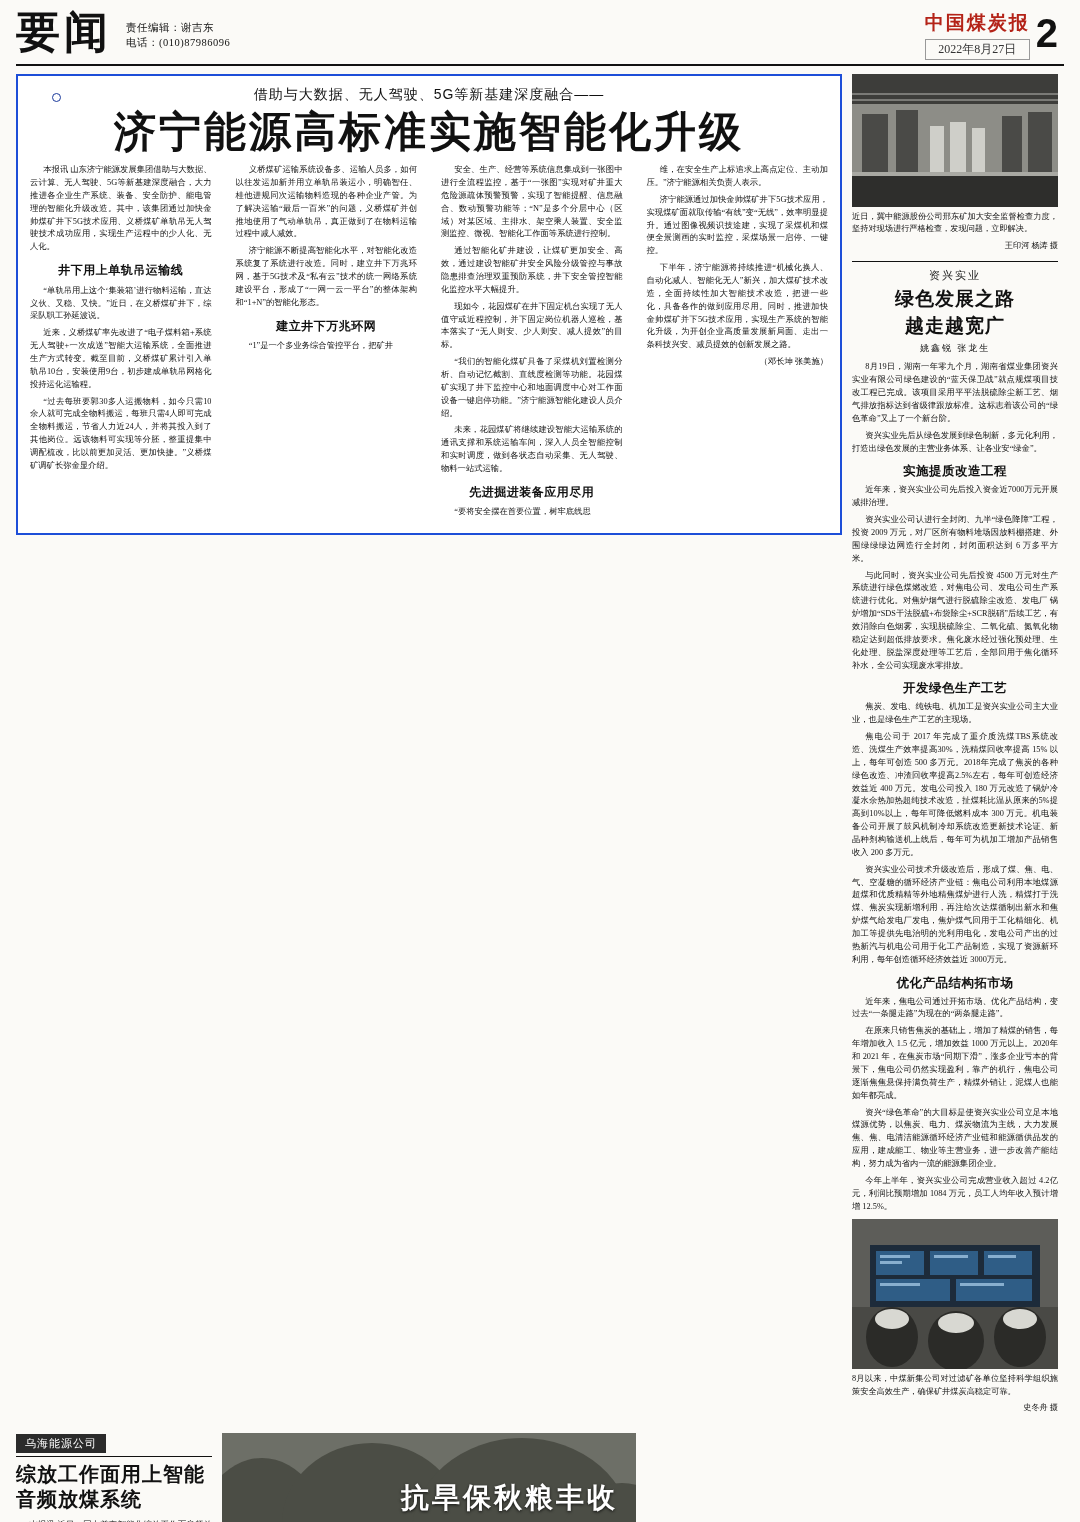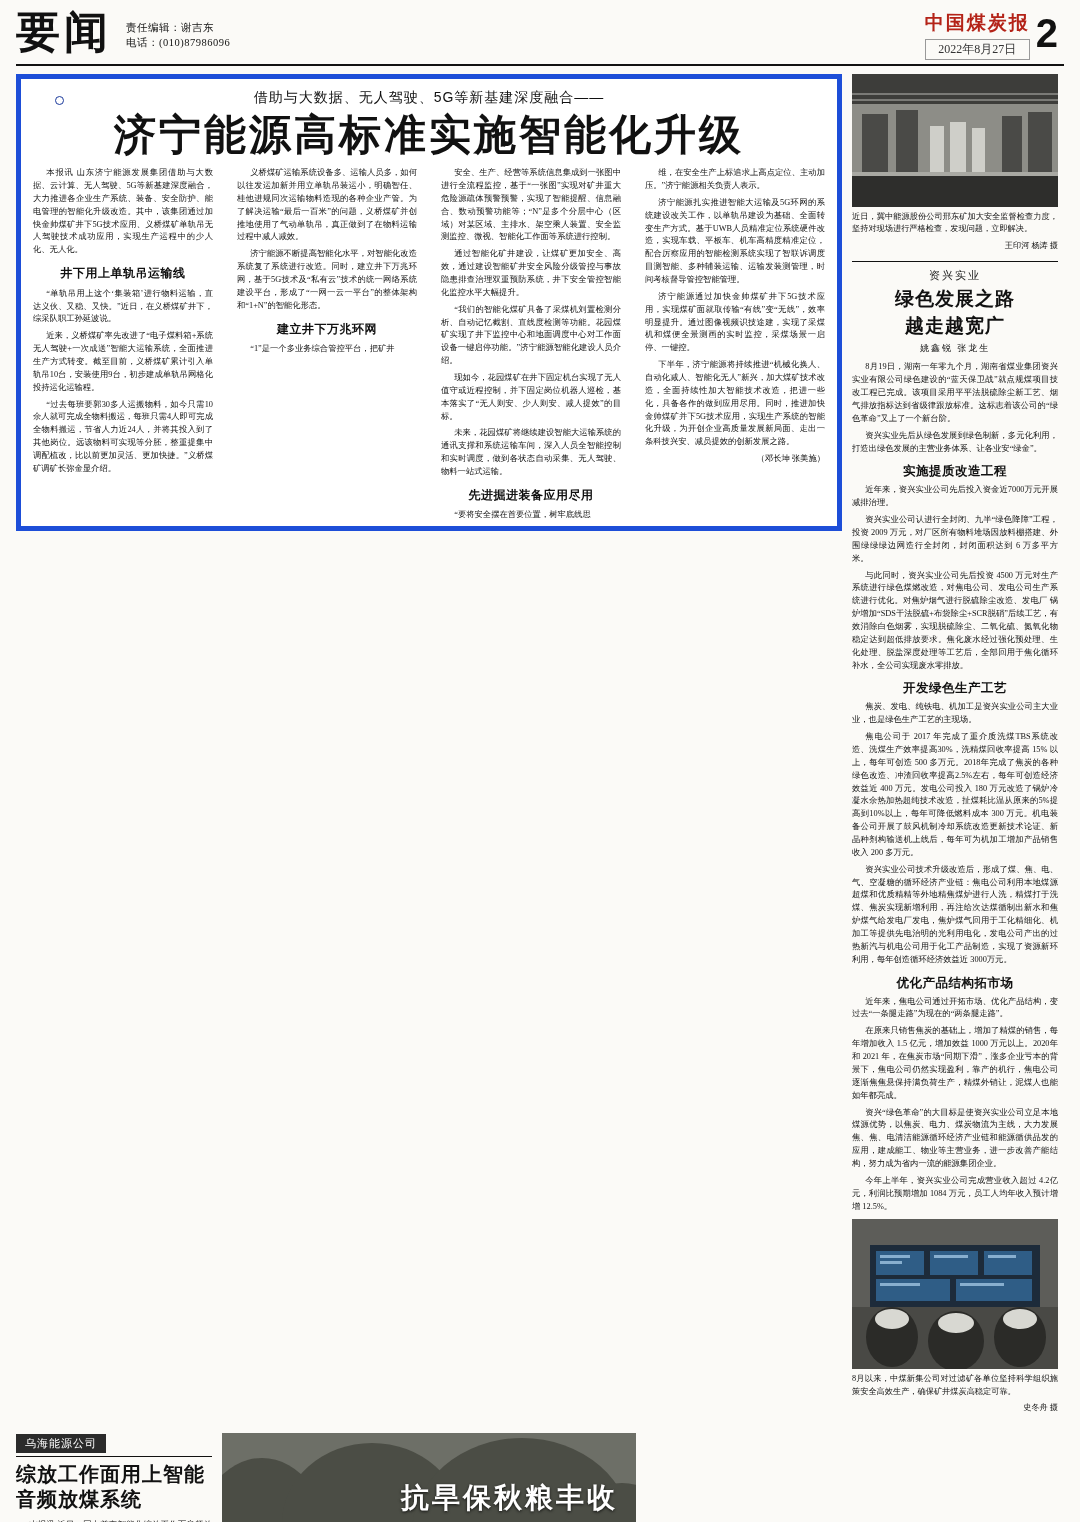--- a/index.html
+++ b/index.html
@@ -50,22 +50,22 @@
 
   
   .body-grid {
     display:flex; gap:10px; margin-top:8px;
   }
   .col-main { width:826px; }
   .col-right { width:206px; }
 
   
   .lead {
-    border:5px solid #1d4ed8;
-    padding:8px 12px 0 12px;
+    border:2px solid #1d4ed8;
+    padding:8px 12px 10px 12px;
     position:relative;
     background:#fff;
   }
   .lead-kicker {
     font-size:14px; letter-spacing:1px; text-align:center;
     margin:2px 0 2px 0;
     font-family:"Liberation Sans", sans-serif;
   }
   .lead-title {
     text-align:center;
@@ -192,29 +192,28 @@
           <div>
             <p>义桥煤矿运输系统设备多、运输人员多，如何以往发运加新并用立单轨吊装运小，明确智任、桂他进规同次运输物料造现的各种企业产管。为了解决运输“最后一百米”的问题，义桥煤矿并创推地使用了气动单轨吊，真正做到了在物料运输过程中减人减效。</p>
             <p>济宁能源不断提高智能化水平，对智能化改造系统复了系统进行改造。同时，建立井下万兆环网，基于5G技术及“私有云”技术的统一网络系统建设平台，形成了“一网一云一平台”的整体架构和“1+N”的智能化形态。</p>
             <div class="sub-h">建立井下万兆环网</div>
             <p>“1”是一个多业务综合管控平台，把矿井</p>
             <p></p>
           </div>
           <div>
             <p>安全、生产、经营等系统信息集成到一张图中进行全流程监控，基于“一张图”实现对矿井重大危险源疏体预警预警，实现了智能提醒、信息融合、数动预警功能等；“N”是多个分层中心（区域）对某区域、主排水、架空乘人装置、安全监测监控、微视、智能化工作面等系统进行控制。</p>
             <p>通过智能化矿井建设，让煤矿更加安全、高效，通过建设智能矿井安全风险分级管控与事故隐患排查治理双重预防系统，井下安全管控智能化监控水平大幅提升。</p>
+            <p>现如今，花园煤矿在井下固定机台实现了无人值守或近程控制，并下固定岗位机器人巡检，基本落实了“无人则安、少人则安、减人提效”的目标。</p>
             <p>“我们的智能化煤矿具备了采煤机刘置检测分析、自动记忆截割、直线度检测等功能。花园煤矿实现了井下监控中心和地面调度中心对工作面设备一键启停功能。”济宁能源智能化建设人员介绍。</p>
-            <p>现如今，花园煤矿在井下固定机台实现了无人值守或近程控制，并下固定岗位机器人巡检，基本落实了“无人则安、少人则安、减人提效”的目标。</p>
             <p>未来，花园煤矿将继续建设智能大运输系统的通讯支撑和系统运输车间，深入人员全智能控制和实时调度，做到各状态自动采集、无人驾驶、物料一站式运输。</p>
             <div class="sub-h">先进掘进装备应用尽用</div>
             <p>“要将安全摆在首要位置，树牢底线思</p>
           </div>
           <div>
             <p>维，在安全生产上标追求上高点定位、主动加压。”济宁能源相关负责人表示。</p>
-            <p>济宁能源扎实推进智能大运输及5G环网的系统建设改关工作，以单轨吊建设为基础、全面转变生产方式。基于UWB人员精准定位系统硬件改造，实现车载、平板车、机车高精度精准定位，配合厉察应用的智能检测系统实现了智联诉调度目测智能、多种辅装运输、运输发装测管理，时间考核督导管控智能管理。</p>
             <p>济宁能源通过加快金帅煤矿井下5G技术应用，实现煤矿面就取传输“有线”变“无线”，效率明显提升。通过图像视频识技途建，实现了采煤机和煤便全景测画的实时监控，采煤场景一启停、一键控。</p>
             <p>下半年，济宁能源将持续推进“机械化换人、自动化减人、智能化无人”新兴，加大煤矿技术改造，全面持续性加大智能技术改造，把进一些化，具备各作的做到应用尽用。同时，推进加快金帅煤矿并下5G技术应用，实现生产系统的智能化升级，为开创企业高质量发展新局面、走出一条科技兴安、减员提效的创新发展之路。</p>
             <div class="sig">（邓长坤 张美施）</div>
           </div>
         </div>
       </div>
     </div>
 
     <div class="col-right">
       <div class="block">

